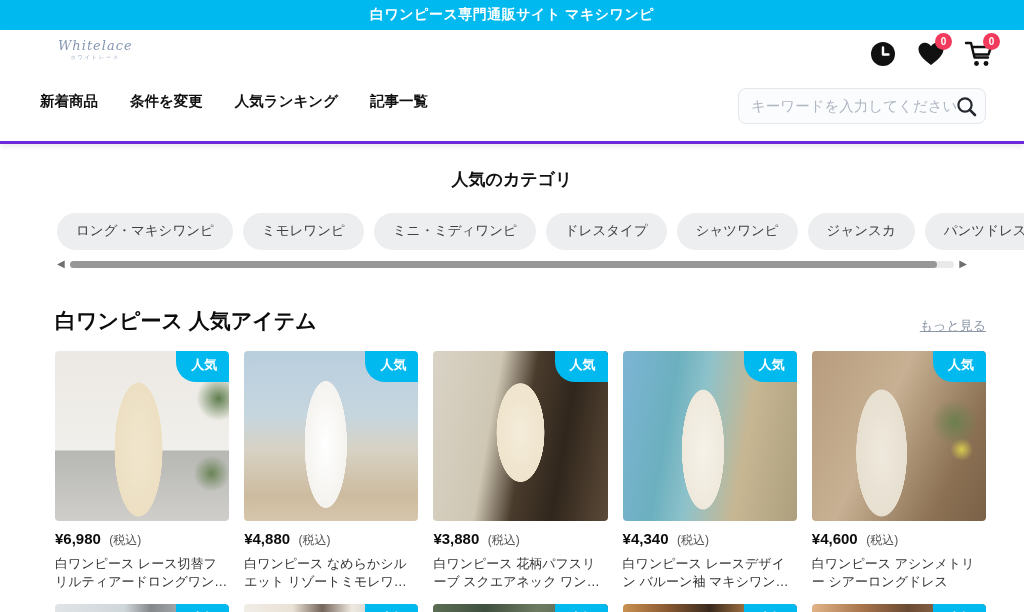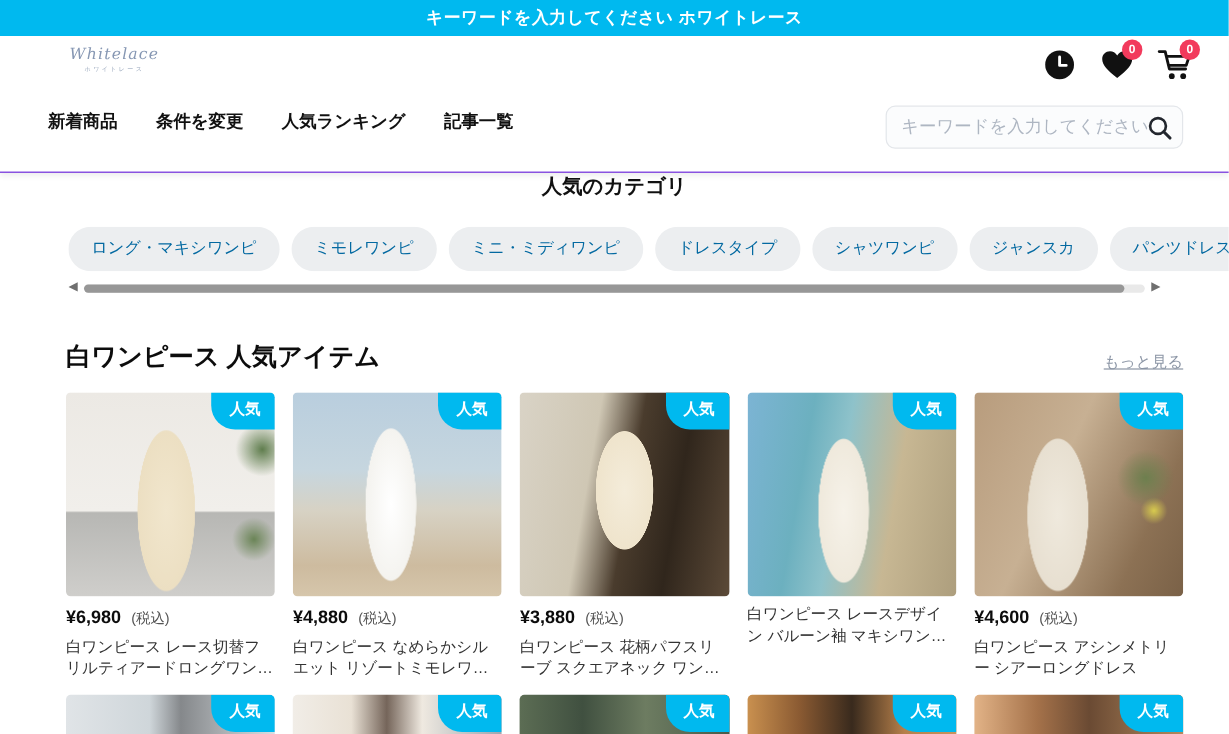--- a/index.html
+++ b/index.html
@@ -5,45 +5,45 @@
   * { margin:0; padding:0; box-sizing:border-box; }
   html,body { width:1024px; height:612px; overflow:hidden; background:#fff;
     font-family:"Liberation Sans","DejaVu Sans",sans-serif; color:#1d1d1f; }
 
   
   .top-banner { height:30px; background:#00b9ef; display:flex; align-items:center; justify-content:center; }
   .top-banner span { color:#fff; font-weight:bold; font-size:14px; letter-spacing:.5px; }
 
   
   .site-header { position:relative; height:114px; background:#fff;
-    border-bottom:1px solid #6d28d9; box-shadow:0 3px 5px rgba(0,0,0,.07); }
+    border-bottom:3px solid #6d28d9; box-shadow:0 3px 5px rgba(0,0,0,.07); }
   .logo { position:absolute; left:58px; top:8px; text-align:center; cursor:pointer; }
   .logo .logo-script { font-family:"DejaVu Serif",serif; font-style:italic; font-size:13px; color:#8697b3; letter-spacing:1px; }
   .logo .logo-tag { font-size:5px; color:#9aa8bd; letter-spacing:2px; margin-top:1px; }
 
   .header-icons { position:absolute; right:28px; top:7px; display:flex; align-items:flex-start; gap:14px; }
   .icon-btn { position:relative; width:34px; height:34px; display:flex; align-items:center; justify-content:center; cursor:pointer; }
   .count-badge { position:absolute; top:-4px; right:-4px; min-width:17px; height:17px; border-radius:9px;
     background:#f23a5c; color:#fff; font-size:10px; font-weight:bold; display:flex; align-items:center; justify-content:center; }
 
   .main-nav { position:absolute; left:40px; top:62px; display:flex; gap:32px; }
   .main-nav .nav-item { font-size:14.5px; font-weight:bold; color:#111; cursor:pointer; white-space:nowrap; }
 
   .search-box { position:absolute; right:38px; top:58px; width:248px; height:36px;
     border:1px solid #e3e6ea; background:#fbfcfd; border-radius:8px;
     display:flex; align-items:center; padding:0 8px 0 12px;margin-left:23px; }
   .search-box input { flex:1; border:none; outline:none; background:transparent; font-size:14.5px; color:#333;
     font-family:"Liberation Sans","DejaVu Sans",sans-serif; min-width:0; }
   .search-box input::placeholder { color:#aeb6c2; }
 
   
-  .categories { }
+  .categories { padding-top:24px; }
   .categories h2 { text-align:center; font-size:17px; font-weight:bold; color:#111; }
   .pill-row { display:flex; gap:10px; margin:22px 0 0 57px; overflow:hidden; white-space:nowrap; }
-  .pill { flex:0 0 auto; background:#eceef0; color:#0369a1; font-size:13.5px;
+  .pill { flex:0 0 auto; background:#eceef0; color:#404040; font-size:13.5px;
     padding:9px 19px 10px; border-radius:19px; cursor:pointer; }
   .scroll-row { display:flex; align-items:center; margin:9px 57px 0 57px; gap:5px; }
   .scroll-arrow { font-size:10px; color:#6f6f6f; line-height:1; cursor:pointer; user-select:none; }
   .scroll-track { flex:1; height:7px; background:#e9e9e9; border-radius:4px; }
   .scroll-thumb { width:98%; height:7px; background:#979797; border-radius:4px; cursor:grab; }
 
   
   .products { margin:38px 38px 0 55px; }
   .products-head { display:flex; align-items:flex-end; justify-content:space-between; }
   .products-head h2 { font-size:21px; font-weight:bold; color:#0c0c0c; }
@@ -83,21 +83,21 @@
   .strip-1 { background:linear-gradient(90deg,#e0e4e7 0%,#cfd6da 40%,#85888b 55%,#d9dee1 100%); }
   .strip-2 { background:linear-gradient(90deg,#f1ede7 0%,#e9e1d5 28%,#75655a 45%,#efe9e0 62%,#9ca6b0 100%); }
   .strip-3 { background:linear-gradient(90deg,#5c6d54 0%,#405040 30%,#6d7c61 60%,#4b5b49 100%); }
   .strip-4 { background:linear-gradient(90deg,#c9904f 0%,#8a5a32 25%,#392a1d 50%,#b57f4a 75%,#c9945e 100%); }
   .strip-5 { background:linear-gradient(90deg,#e2b387 0%,#a5724a 30%,#6a4a33 55%,#b58a5e 100%); }
 </style>
 </head>
 <body>
 
 <div class="top-banner">
-  <span>キーワードを入力してください ホワイトレース</span>
+  <span>白ワンピース専門通販サイト マキシワンピ</span>
 </div>
 
 <header class="site-header">
   <div class="logo">
     <div class="logo-script">Whitelace</div>
     <div class="logo-tag">ホワイトレース</div>
   </div>
 
   <div class="header-icons">
     <div class="icon-btn">
@@ -197,20 +197,24 @@
         <span class="price">¥3,880</span>
         <span class="tax">(税込)</span>
       </div>
       <div class="p-title">白ワンピース 花柄パフスリーブ スクエアネック ワンピース</div>
     </div>
 
     <div class="card">
       <div class="photo img-4">
         <span class="badge">人気</span>
       </div>
+      <div class="price-row">
+        <span class="price">¥4,340</span>
+        <span class="tax">(税込)</span>
+      </div>
       <div class="p-title">白ワンピース レースデザイン バルーン袖 マキシワンピース</div>
     </div>
 
     <div class="card">
       <div class="photo img-5">
         <span class="badge">人気</span>
       </div>
       <div class="price-row">
         <span class="price">¥4,600</span>
         <span class="tax">(税込)</span>

